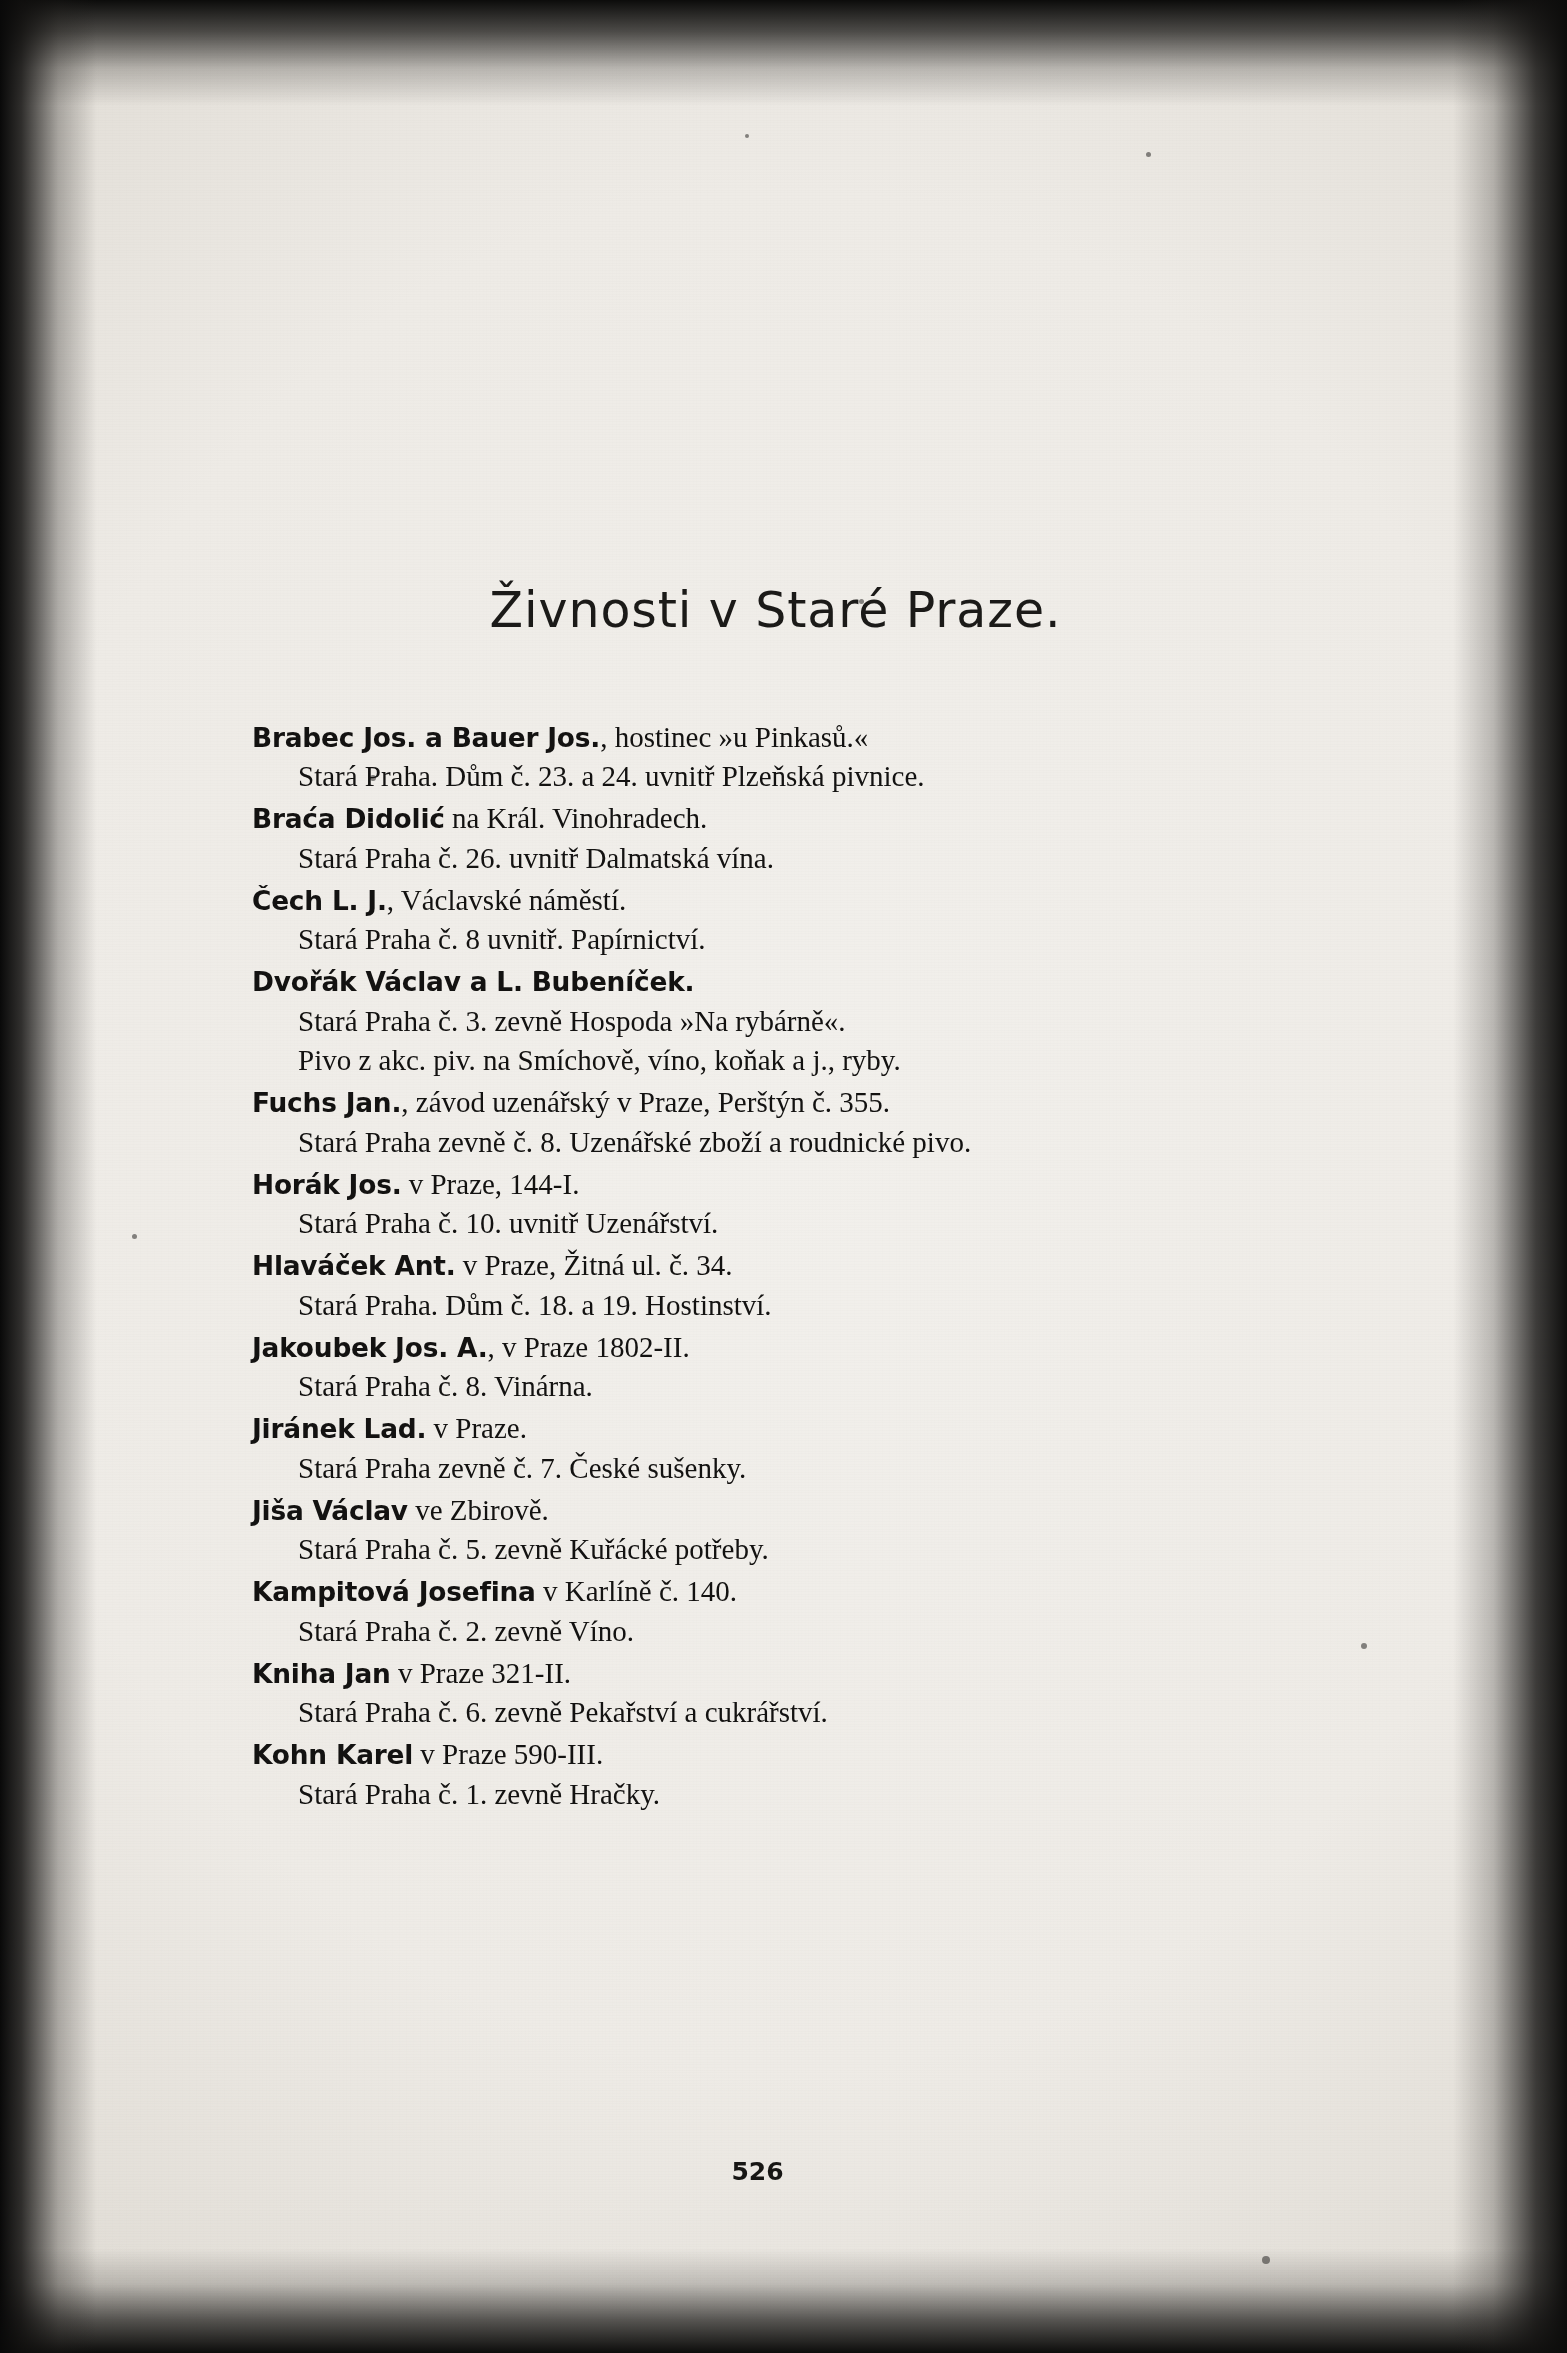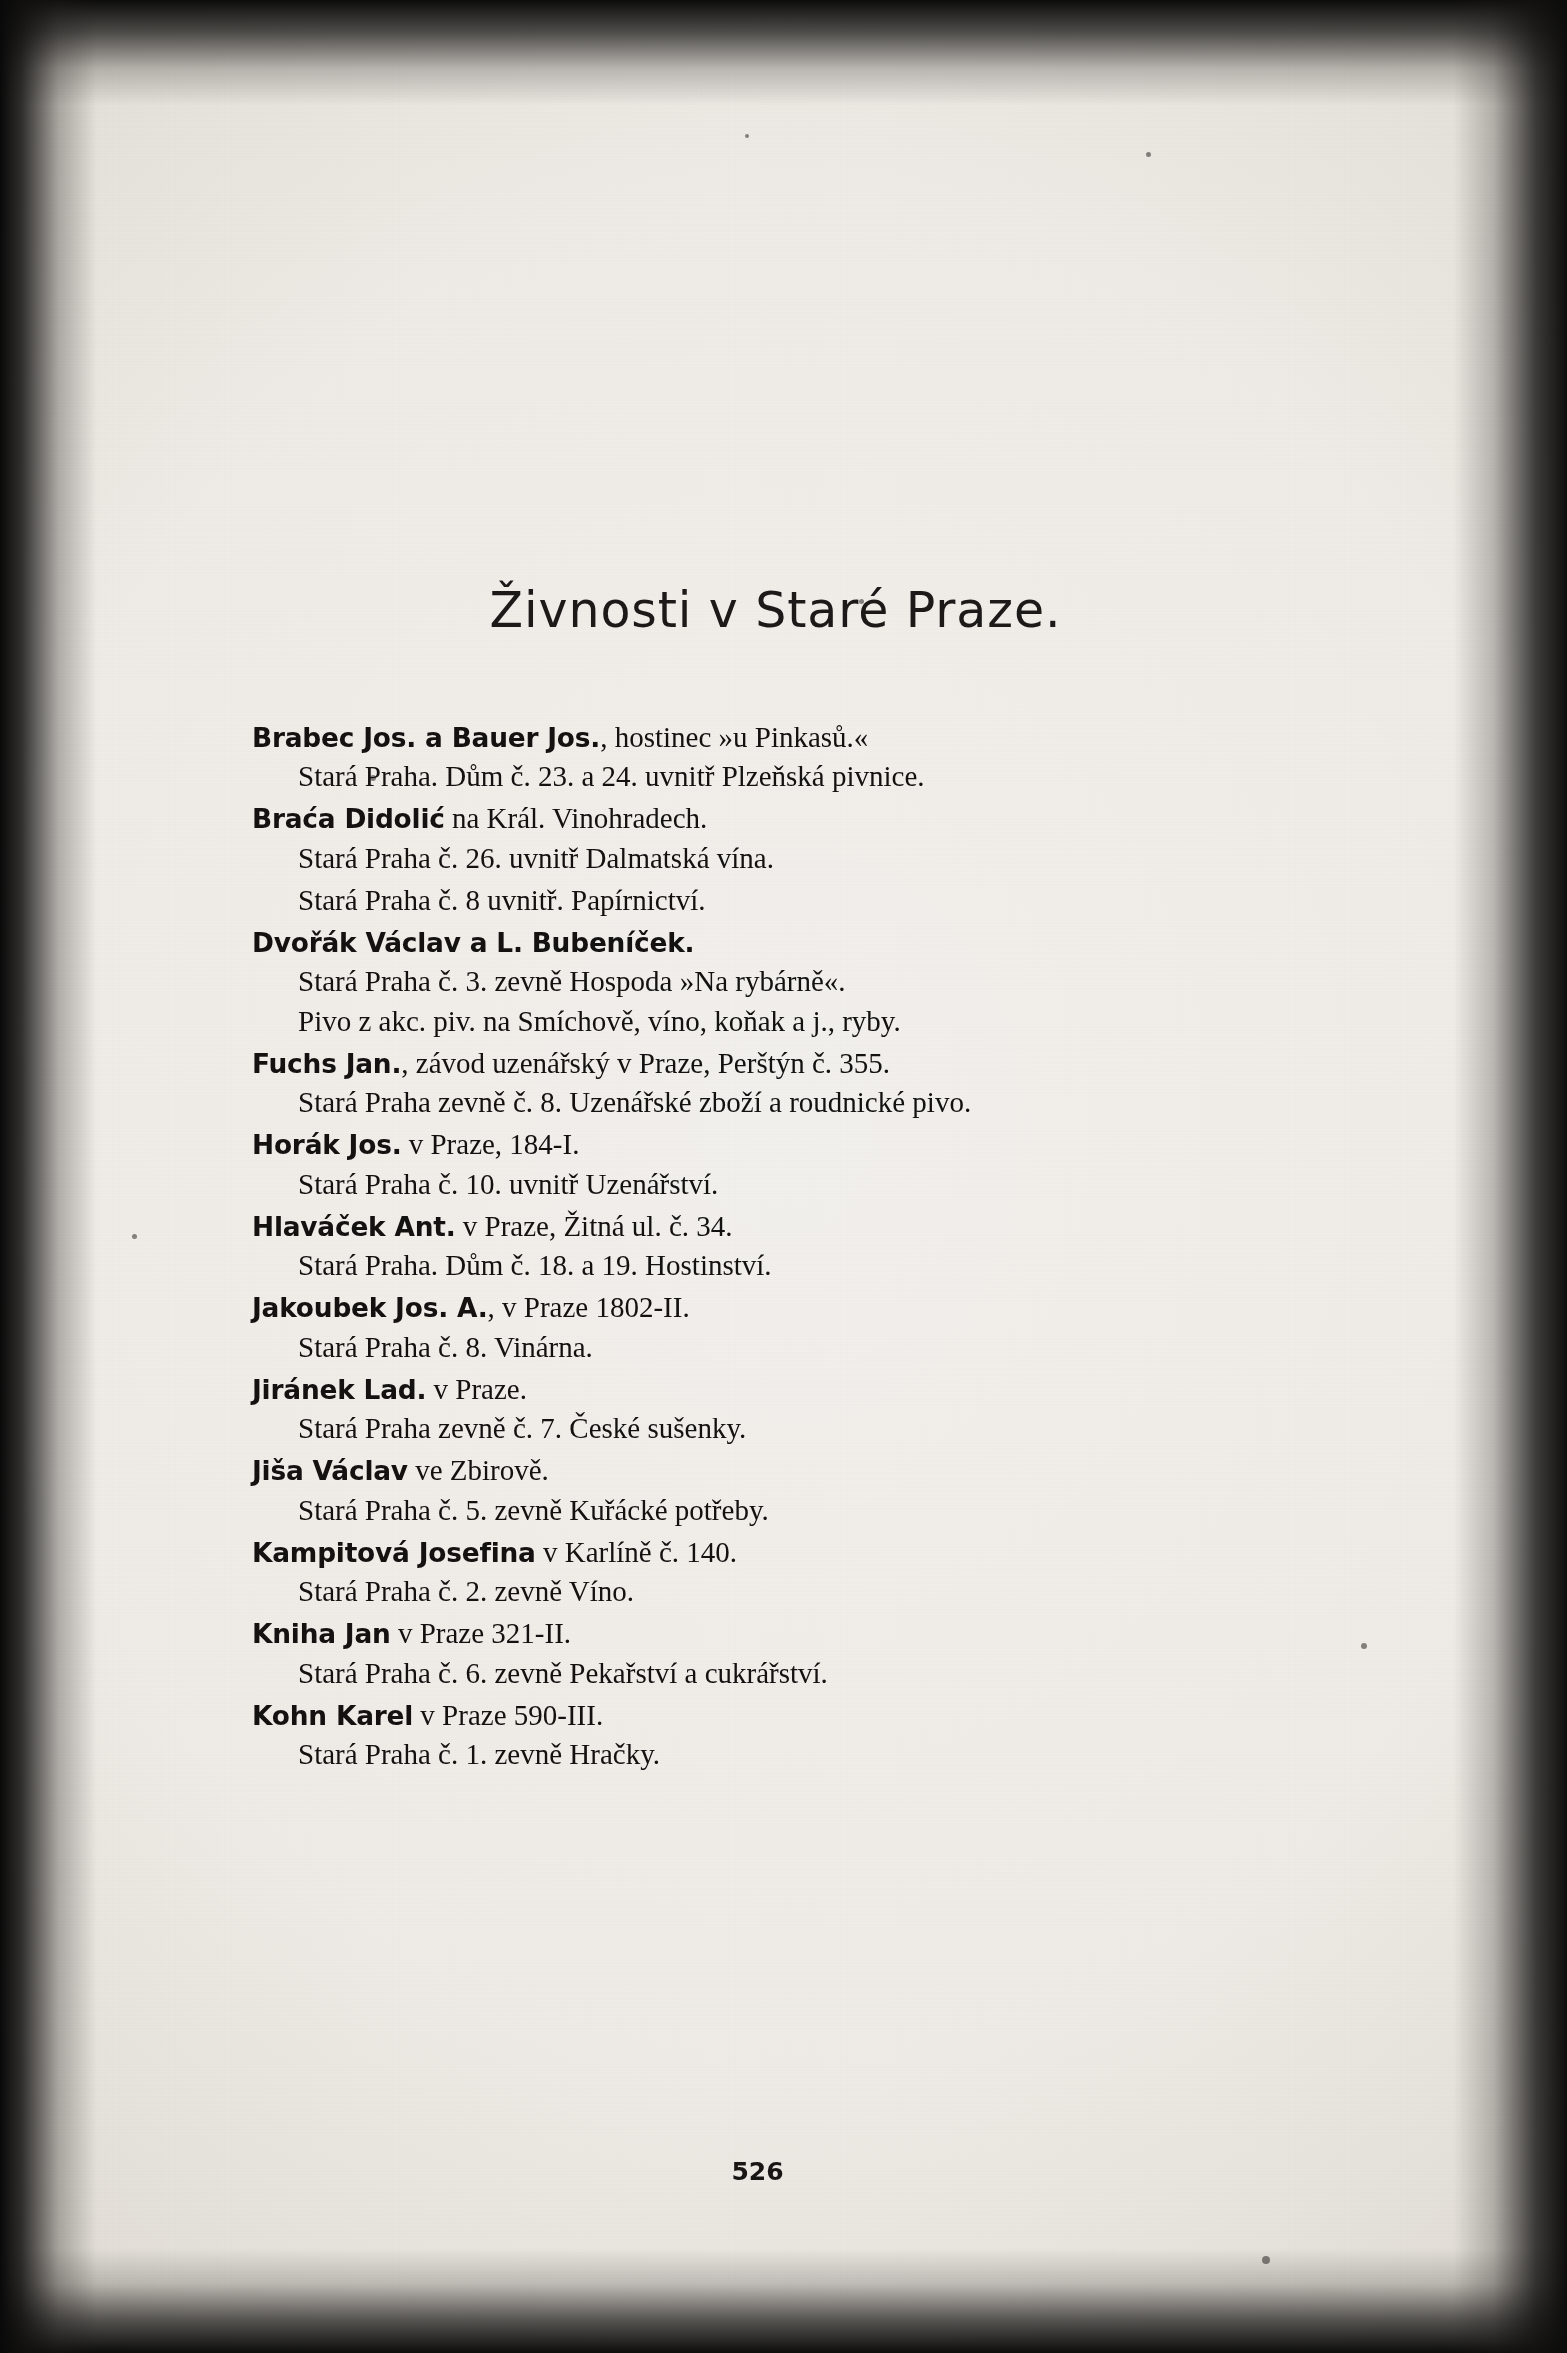--- a/index.html
+++ b/index.html
@@ -166,36 +166,37 @@
         <div class="head"><span class="bold">Brabec Jos. a Bauer Jos.</span><span class="rest">, hostinec »u Pinkasů.«</span></div>
         <div class="sub">Stará Praha.   Dům č. 23. a 24. uvnitř Plzeňská pivnice.</div>
       </li>
 
       <li class="entry">
         <div class="head"><span class="bold">Braća Didolić</span><span class="rest"> na Král. Vinohradech.</span></div>
         <div class="sub">Stará Praha č. 26. uvnitř Dalmatská vína.</div>
       </li>
 
       <li class="entry">
+        <div class="head"><span class="bold">Čech L. J.</span><span class="rest">, Václavské náměstí.</span></div>
         <div class="sub">Stará Praha č. 8 uvnitř. Papírnictví.</div>
       </li>
 
       <li class="entry">
         <div class="head"><span class="bold">Dvořák Václav a L. Bubeníček.</span><span class="rest"></span></div>
         <div class="sub">Stará Praha č. 3. zevně Hospoda »Na rybárně«.</div>
         <div class="sub">Pivo z akc. piv. na Smíchově, víno, koňak a j., ryby.</div>
       </li>
 
       <li class="entry">
         <div class="head"><span class="bold">Fuchs Jan.</span><span class="rest">, závod uzenářský v Praze, Perštýn č. 355.</span></div>
         <div class="sub">Stará Praha zevně č. 8.   Uzenářské zboží a roudnické pivo.</div>
       </li>
 
       <li class="entry">
-        <div class="head"><span class="bold">Horák Jos.</span><span class="rest"> v Praze, 184-I.</span></div>
+        <div class="head"><span class="bold">Horák Jos.</span><span class="rest"> v Praze, 144-I.</span></div>
         <div class="sub">Stará Praha č. 10. uvnitř Uzenářství.</div>
       </li>
 
       <li class="entry">
         <div class="head"><span class="bold">Hlaváček Ant.</span><span class="rest"> v Praze, Žitná ul. č. 34.</span></div>
         <div class="sub">Stará Praha.   Dům č. 18. a 19.   Hostinství.</div>
       </li>
 
       <li class="entry">
         <div class="head"><span class="bold">Jakoubek Jos. A.</span><span class="rest">, v Praze 1802-II.</span></div>

